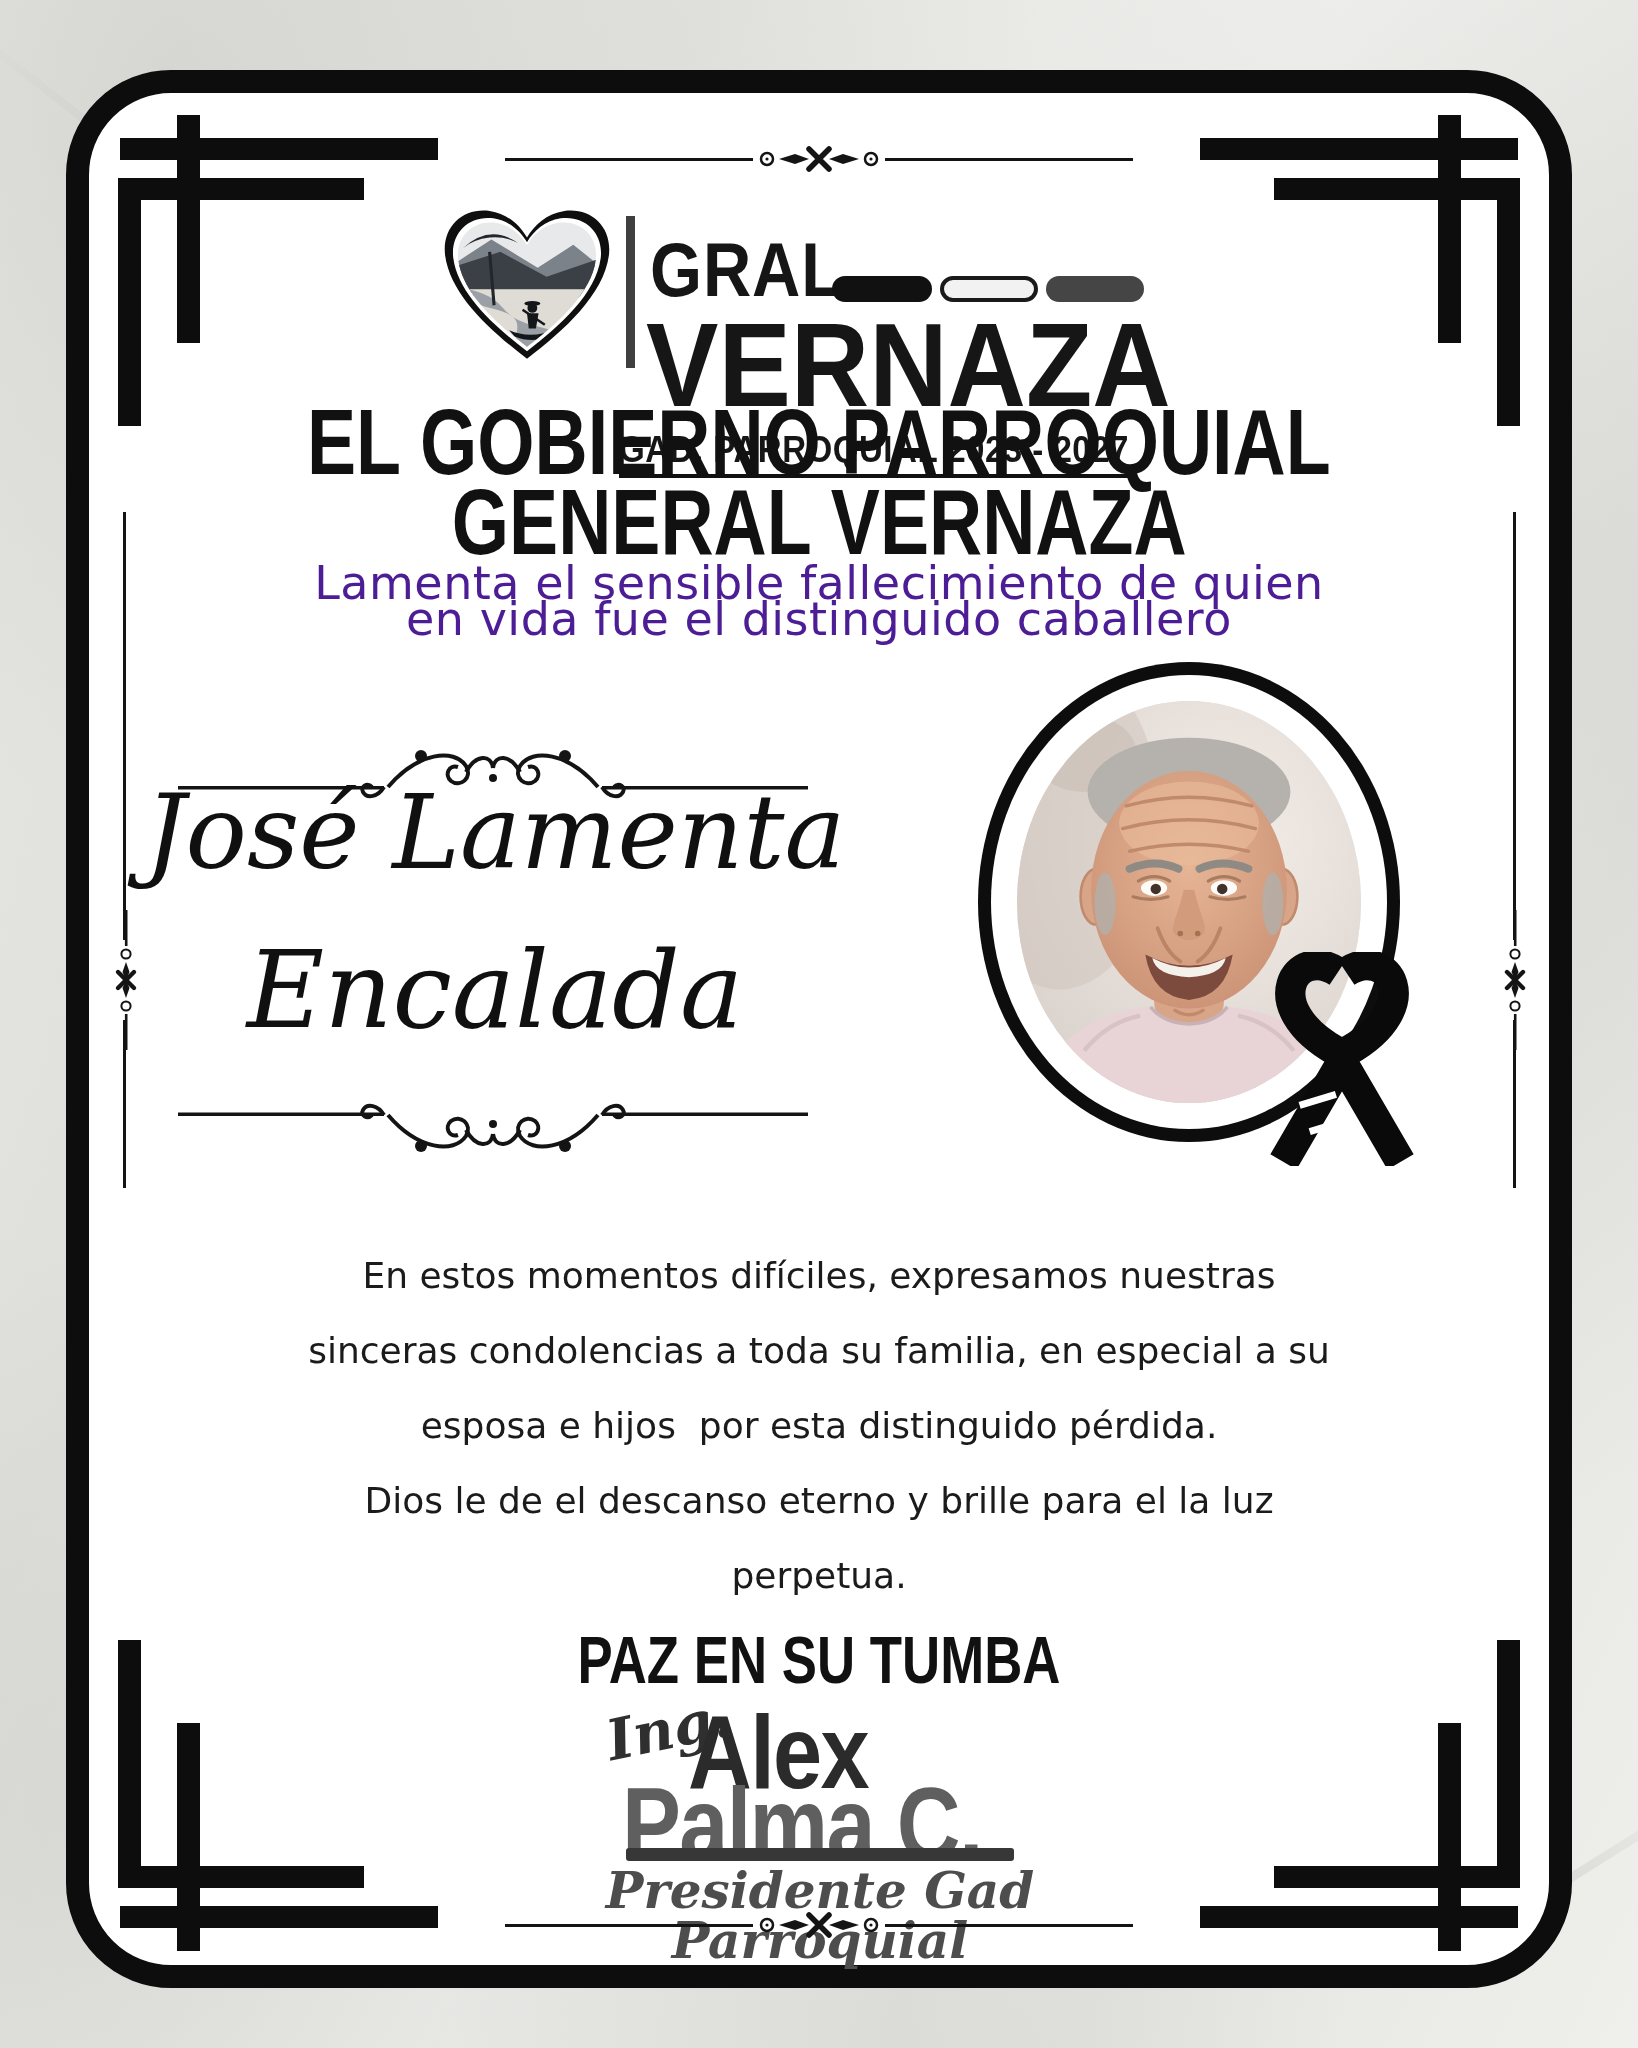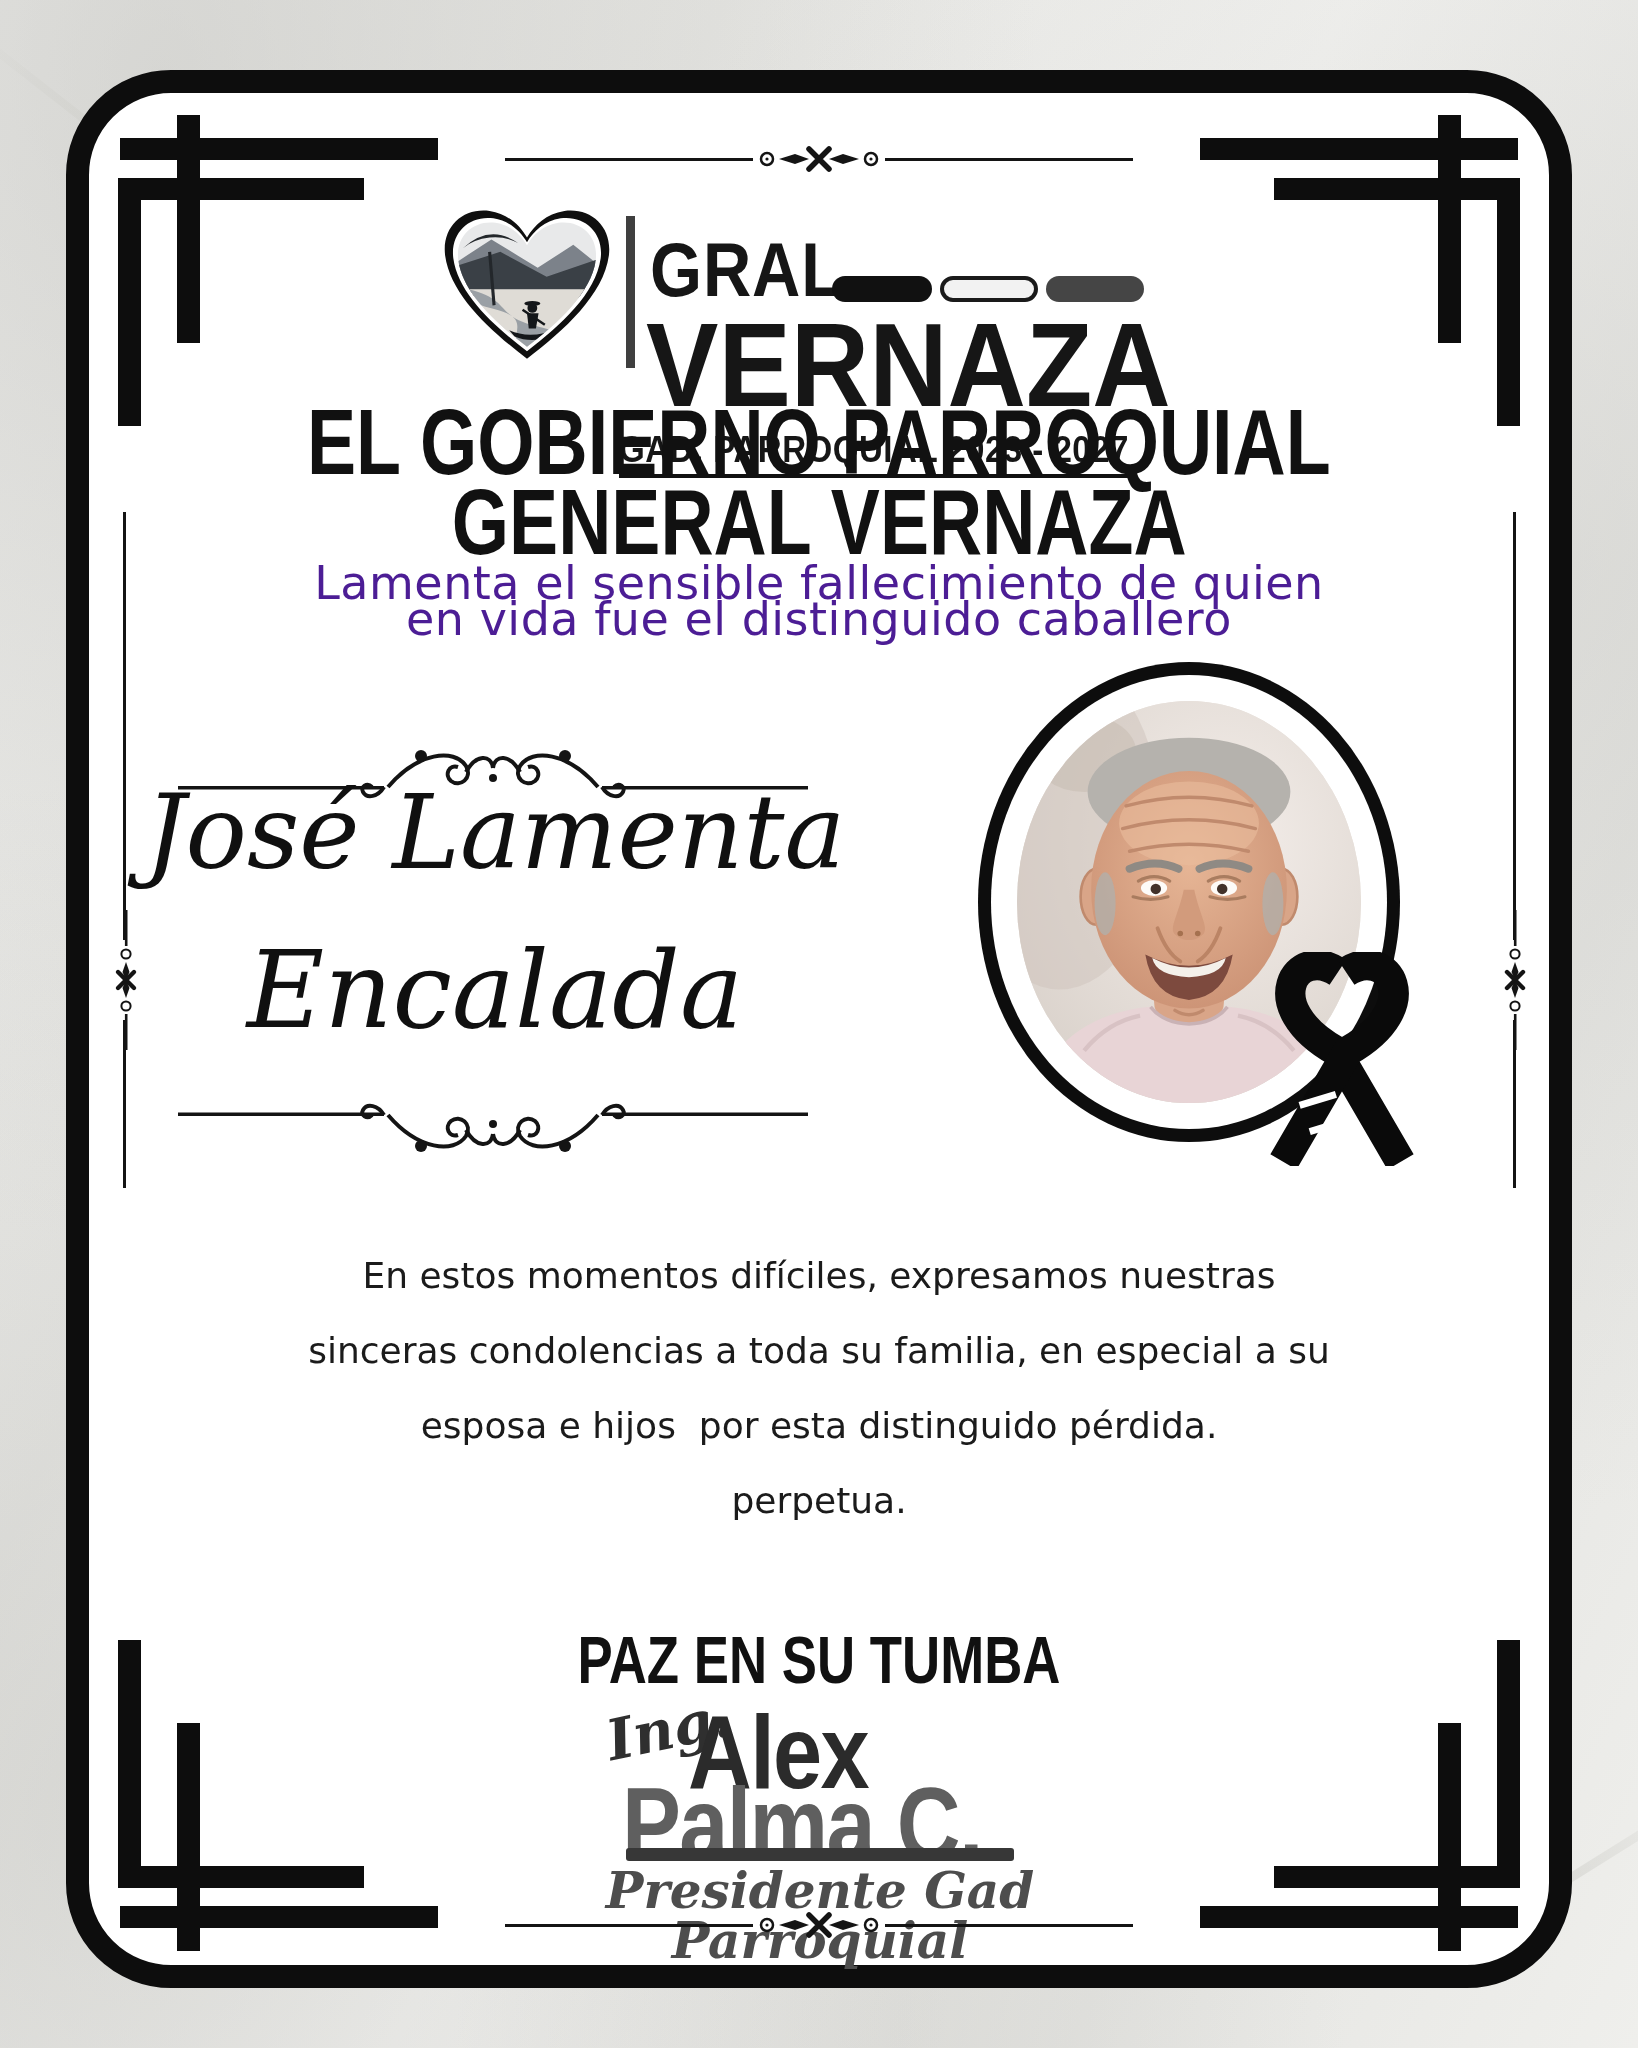--- a/index.html
+++ b/index.html
@@ -306,20 +306,21 @@
       <line x1="48" y1="152" x2="84" y2="141"></line>
       <line x1="58" y1="178" x2="94" y2="167"></line>
     </g>
   </svg>
 </div>
 
 <div class="abs msg" style="top:1238px;">
   <div class="msg-line">En estos momentos difíciles, expresamos nuestras</div>
   <div class="msg-line">sinceras condolencias a toda su familia, en especial a su</div>
   <div class="msg-line">esposa e hijos  por esta distinguido pérdida.</div>
+  <div class="msg-line">Dios le de el descanso eterno y brille para el la luz</div>
   <div class="msg-line">perpetua.</div>
 </div>
 
 <div class="abs h-cond paz" style="top:1622px;">
   <span>PAZ EN SU TUMBA</span>
 </div>
 
 <div class="abs ing" style="left:606px;top:1700px;">Ing.</div>
 <div class="abs sig-big alex" style="left:688px;top:1700px;">Alex</div>
 <div class="abs sig-big palma" style="left:622px;top:1772px;">Palma C.</div>

